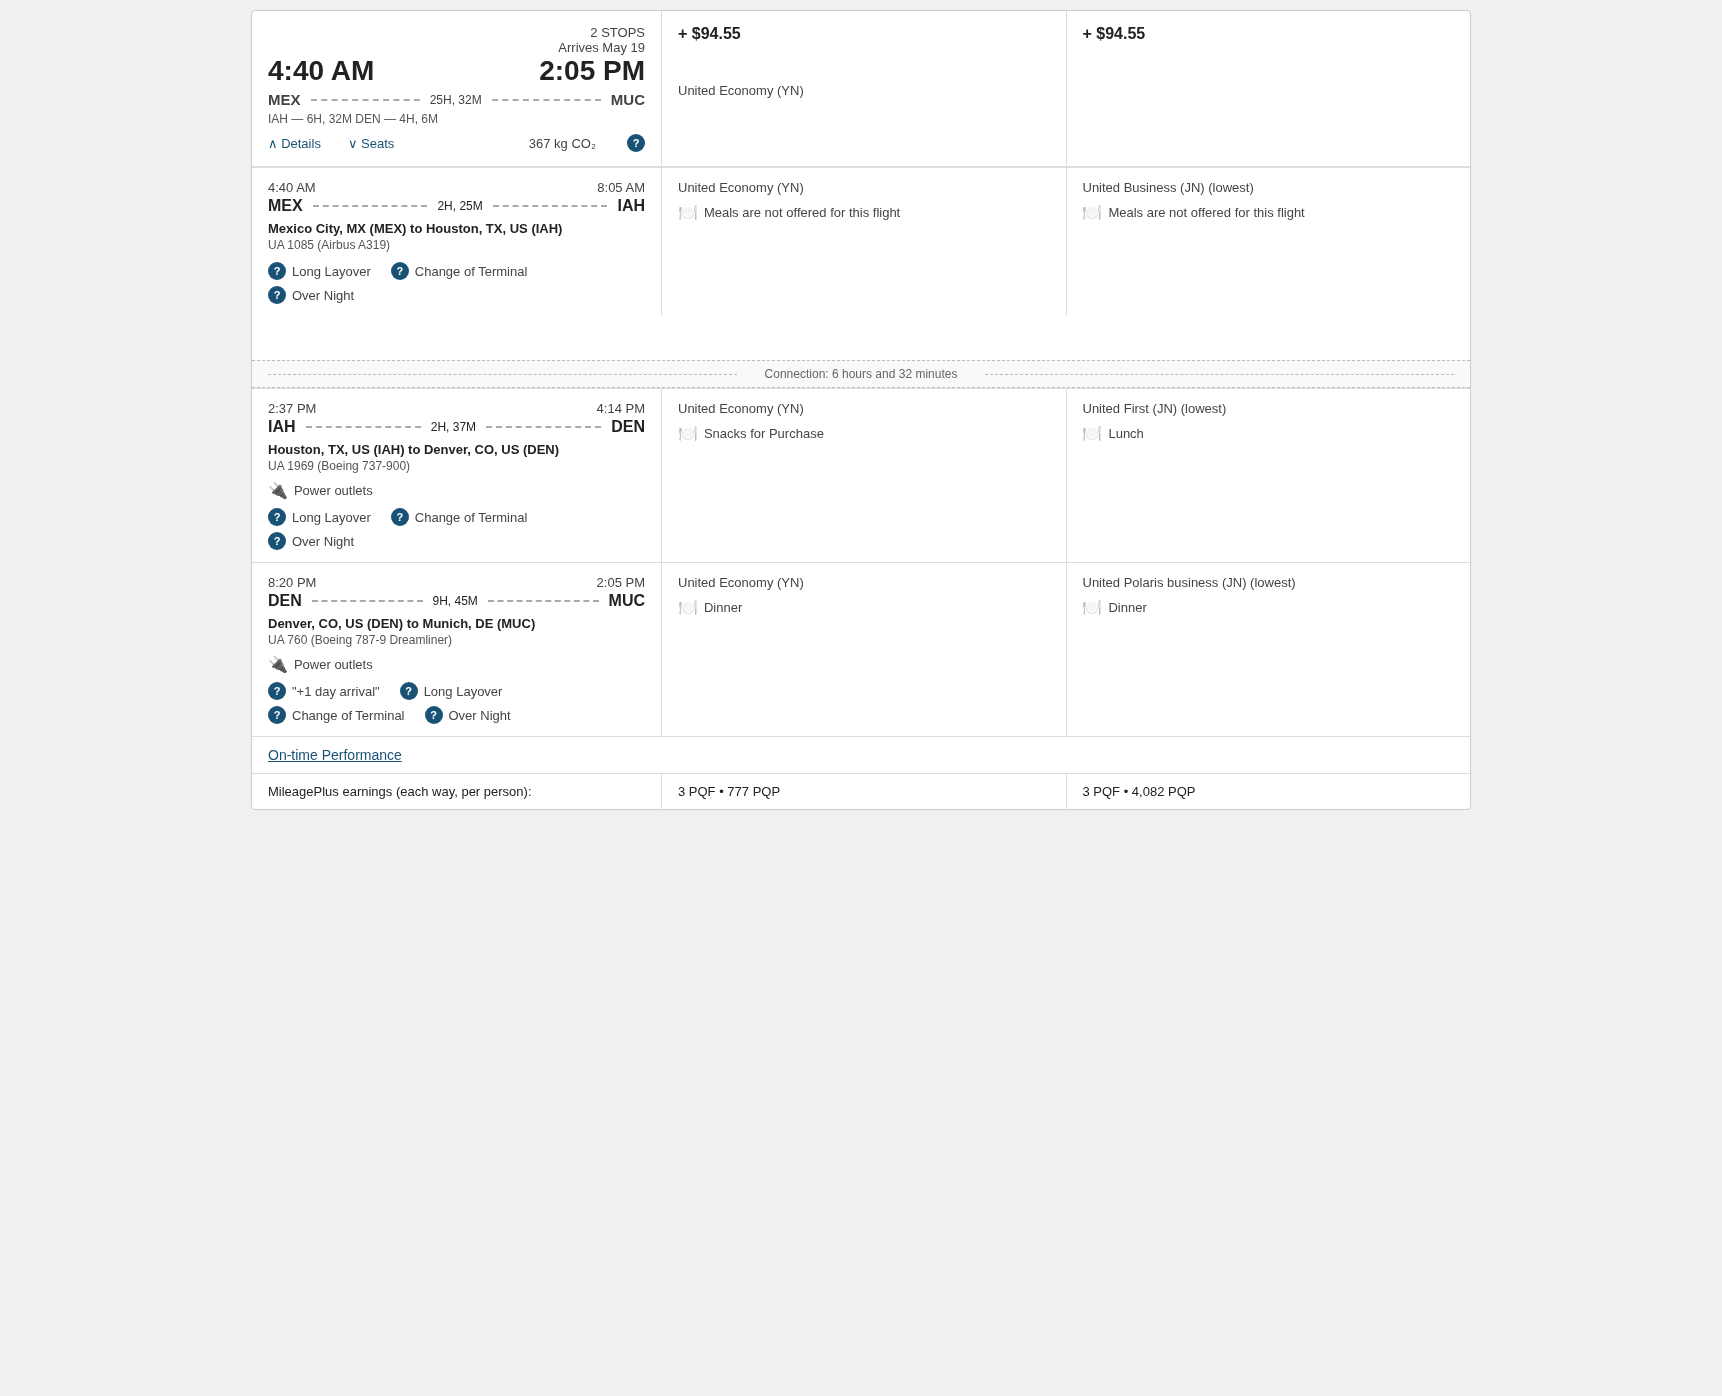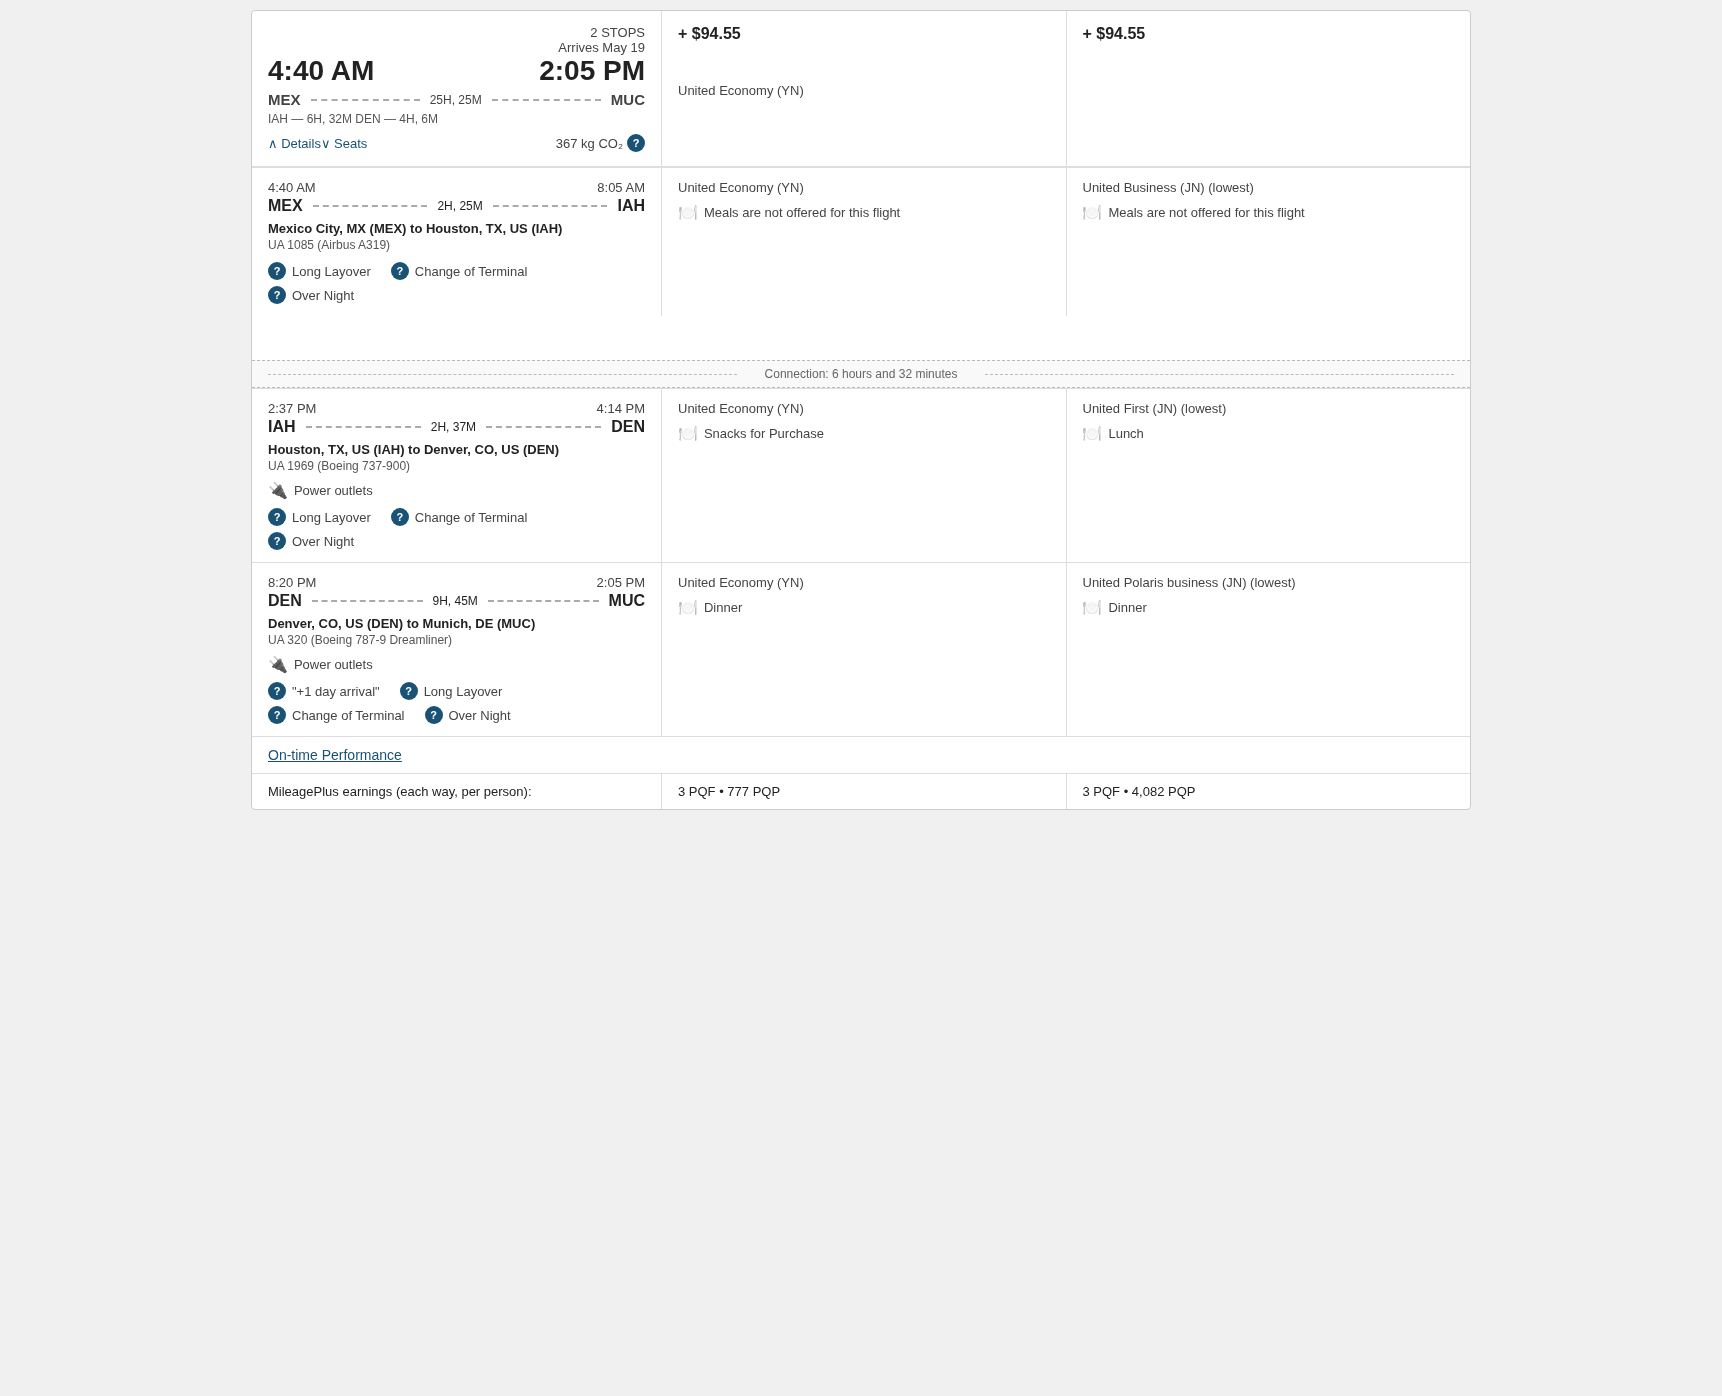--- a/index.html
+++ b/index.html
@@ -15,21 +15,21 @@
     .stops-line { text-align: right; font-size: 13px; color: #444; }
     .arrives-line { text-align: right; font-size: 13px; color: #444; }
     .times-row { display: flex; justify-content: space-between; align-items: baseline; }
     .dep-time { font-size: 28px; font-weight: bold; }
     .arr-time { font-size: 28px; font-weight: bold; }
     .route-row { display: flex; align-items: center; gap: 4px; font-size: 14px; color: #444; margin: 4px 0; }
     .route-origin, .route-dest { font-weight: bold; font-size: 15px; }
     .dashes { flex: 1; border-bottom: 2px dashed #aaa; margin: 0 6px; }
     .duration { font-size: 12px; white-space: nowrap; }
     .stops-detail { font-size: 12px; color: #555; margin: 2px 0; }
-    .details-row { display: flex; align-items: center; gap: 0; margin-top: 8px; }
+    .details-row { display: flex; align-items: center; gap: 27px; margin-top: 8px; }
     .details-link { color: #1a5276; font-size: 13px; cursor: pointer; text-decoration: none; }
     .co2-text { margin-left: auto; font-size: 13px; color: #444; }
 
     .price-miles { font-size: 22px; font-weight: bold; }
     .price-plus { font-size: 16px; font-weight: bold; }
     .cabin-label { font-size: 13px; color: #444; margin-top: auto; padding-top: 40px; }
 
     
     .detail-section { border-top: 1px solid #ddd; }
     .flight-row { display: flex; }
@@ -72,21 +72,21 @@
     <div class="summary-left">
       <div class="stops-line">2 STOPS</div>
       <div class="arrives-line">Arrives May 19</div>
       <div class="times-row">
         <span class="dep-time">4:40 AM</span>
         <span class="arr-time">2:05 PM</span>
       </div>
       <div class="route-row">
         <span class="route-origin">MEX</span>
         <div class="dashes"></div>
-        <span class="duration">25H, 25M</span>
+        <span class="duration">25H, 32M</span>
         <div class="dashes"></div>
         <span class="route-dest">MUC</span>
       </div>
       <div class="stops-detail">IAH — 6H, 32M  DEN — 4H, 6M</div>
       <div class="details-row">
         <a class="details-link">
           <span>∧</span>
           <span>Details</span>
         </a>
         <a class="details-link">
@@ -225,21 +225,21 @@
           <span>2:05 PM</span>
         </div>
         <div class="fl-route">
           <span class="fl-origin">DEN</span>
           <div class="dashes"></div>
           <span class="duration">9H, 45M</span>
           <div class="dashes"></div>
           <span class="fl-dest">MUC</span>
         </div>
         <div class="fl-airline-name">Denver, CO, US (DEN) to Munich, DE (MUC)</div>
-        <div class="fl-aircraft">UA 320 (Boeing 787-9 Dreamliner)</div>
+        <div class="fl-aircraft">UA 760 (Boeing 787-9 Dreamliner)</div>
         <div class="power-row">
           <span class="power-icon">🔌</span>
           <span>Power outlets</span>
         </div>
         <div class="badges-row" style="margin-top:8px;">
           <div class="badge">
             <span class="badge-icon">?</span>
             <span>"+1 day arrival"</span>
           </div>
           <div class="badge">

